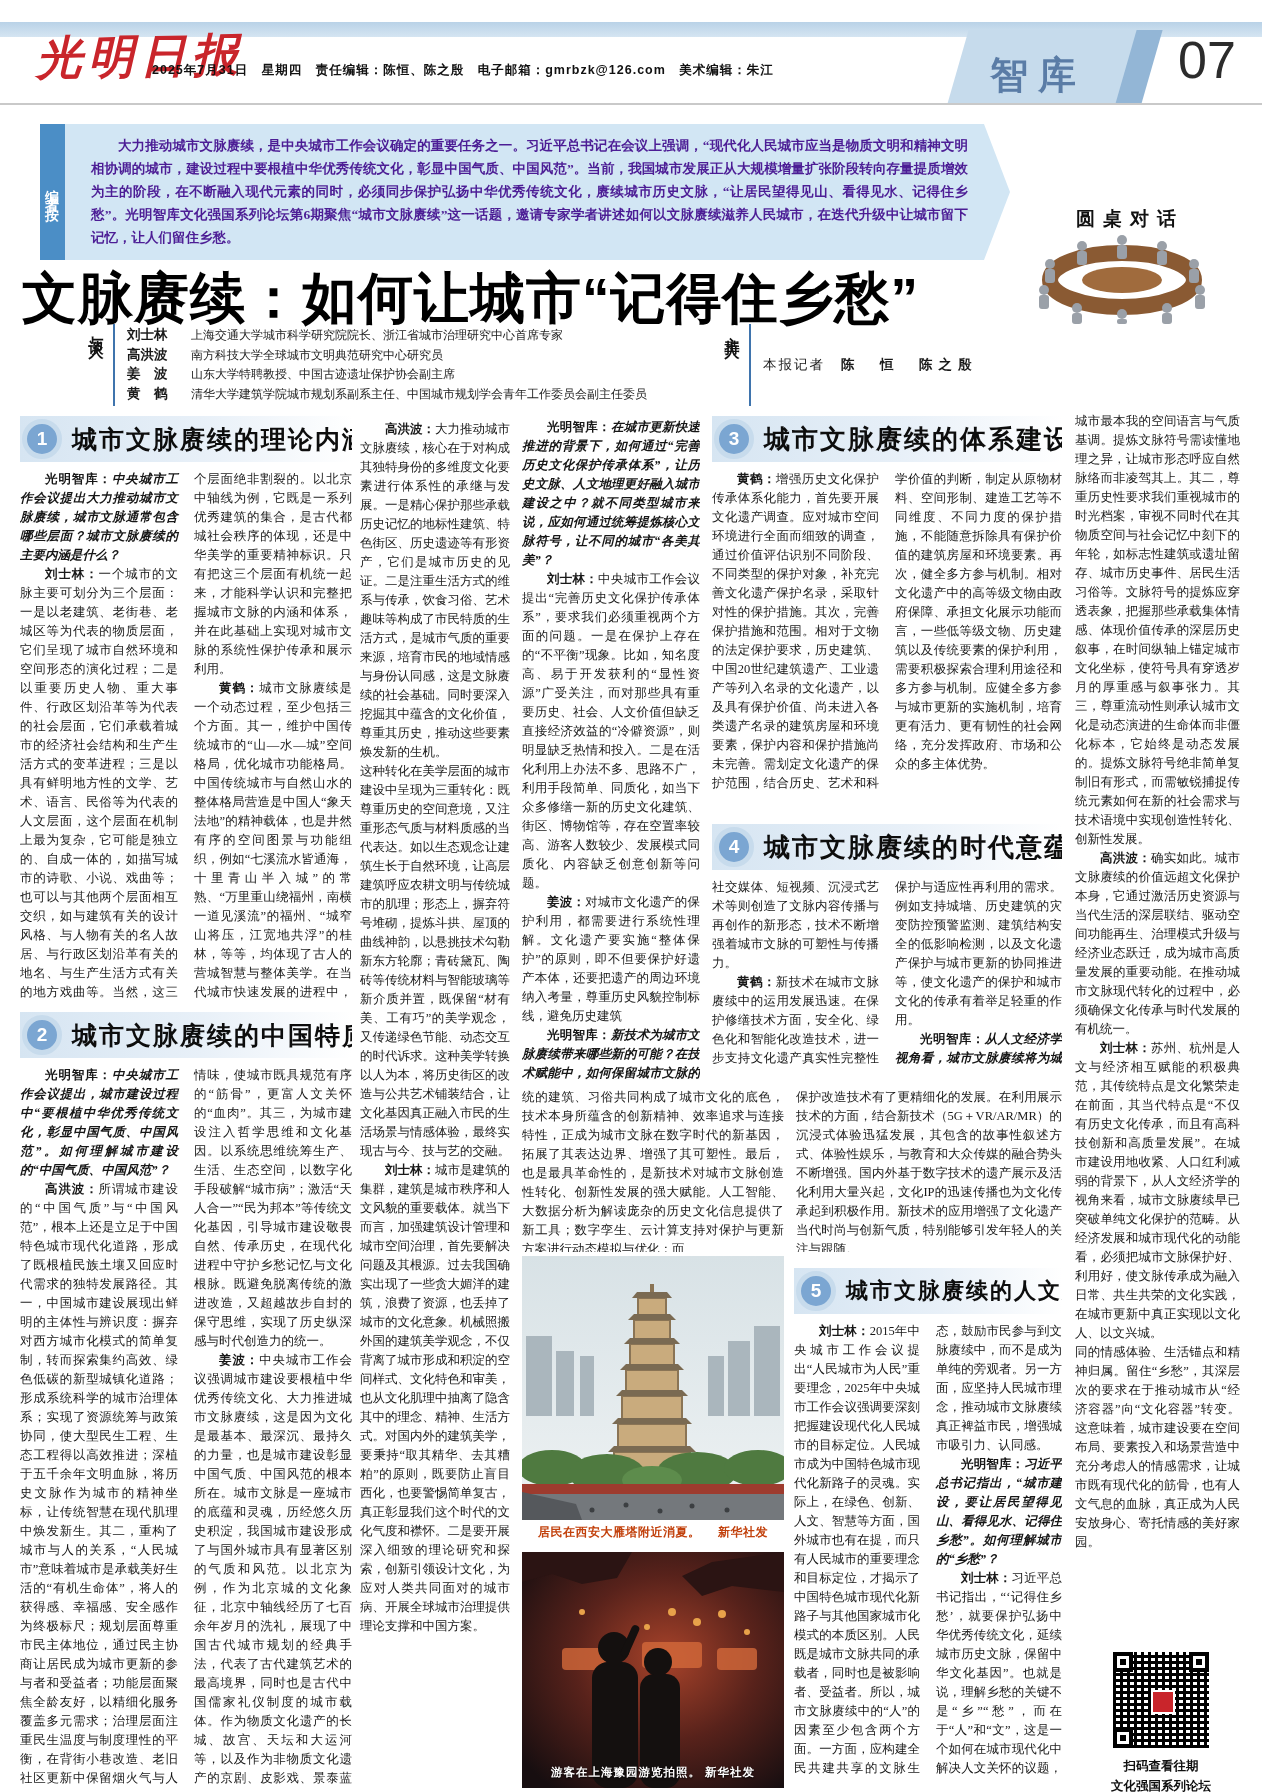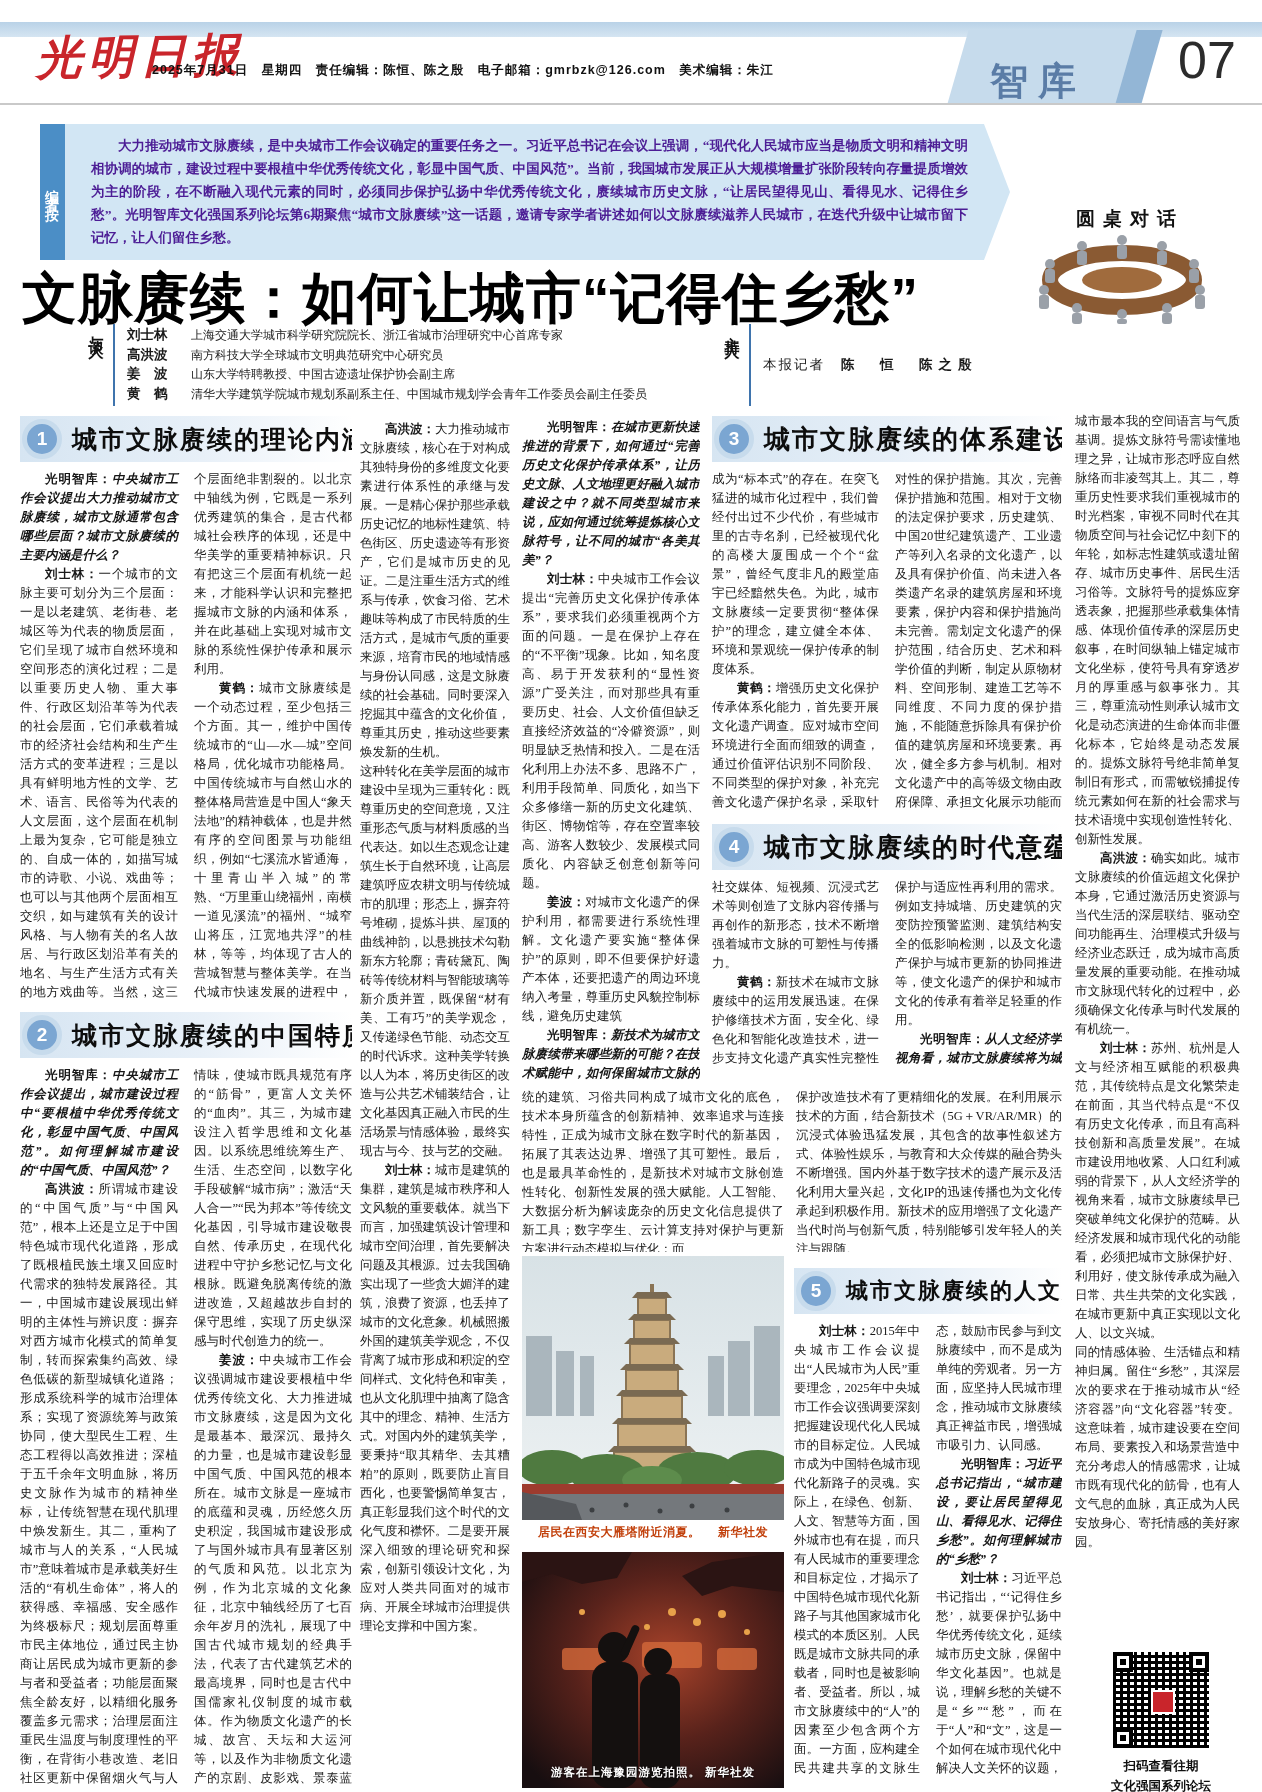--- a/index.html
+++ b/index.html
@@ -11,21 +11,21 @@
   .topstrip{position:absolute;left:0;top:22px;width:1262px;height:15px;
     background:linear-gradient(180deg,#b9d2e7,#dcuea 60%,#cfe0ef);background:linear-gradient(180deg,#b9d2e7,#d5e5f2);}
   .mast-rule{position:absolute;left:0;top:103px;width:1262px;height:2px;background:#c9c9c9;}
   .paper-logo{position:absolute;left:36px;top:26px;font-size:46px;font-weight:900;font-style:italic;
     color:#c9252b;letter-spacing:6px;font-family:"DejaVu Serif","Liberation Serif",serif;transform:rotate(-1deg);}
   .dateline{position:absolute;left:152px;top:62px;font-size:12.5px;font-weight:bold;color:#111;
     font-family:"Liberation Sans","DejaVu Sans",sans-serif;letter-spacing:1px;}
   .zk-badge-wrap{position:absolute;left:930px;top:30px;width:230px;height:74px;}
   .zk-para{position:absolute;left:28px;top:0;width:170px;height:74px;background:#c6dbec;transform:skewX(-16deg);}
   .zk-para2{position:absolute;left:196px;top:0;width:26px;height:74px;background:#93b6d6;transform:skewX(-16deg);}
-  .zk-text{position:absolute;left:60px;top:26px;font-size:38px;font-weight:900;color:#5a7ca6;
+  .zk-text{position:absolute;left:60px;top:20px;font-size:38px;font-weight:900;color:#5a7ca6;
     letter-spacing:10px;font-family:"Liberation Sans","DejaVu Sans",sans-serif;}
   .pageno{position:absolute;left:1178px;top:30px;font-size:52px;color:#2c2c2c;
     font-family:"Liberation Sans","DejaVu Sans",sans-serif;font-weight:400;}
 
   
   .ednote-tab{position:absolute;left:40px;top:124px;width:25px;height:136px;background:#4b8ec6;
     color:#fff;font-size:14px;font-weight:bold;writing-mode:vertical-rl;text-orientation:upright;
     letter-spacing:10px;display:flex;align-items:center;justify-content:center;
     font-family:"Liberation Sans","DejaVu Sans",sans-serif;}
   .ednote-box{position:absolute;left:65px;top:124px;width:945px;height:136px;background:#d2e6f4;
@@ -208,21 +208,20 @@
       <p><b class="spk">姜波：</b>对城市文化遗产的保护利用，都需要进行系统性理解。文化遗产要实施“整体保护”的原则，即不但要保护好遗产本体，还要把遗产的周边环境纳入考量，尊重历史风貌控制标线，避免历史建筑</p>
       <p class="q"><b class="spk">光明智库：</b>新技术为城市文脉赓续带来哪些新的可能？在技术赋能中，如何保留城市文脉的精神内核，守护人的价值追求、生活气息？</p>
     </div>
 
   <div class="block" style="left:712px;top:416px;width:350px;height:404px;">
     <div class="sec-head">
       <div class="badge">3</div>
       <div class="sec-title t26">城市文脉赓续的体系建设</div>
     </div>
     <div class="txt cols2" style="height:348px;">
-        <p class=" cont">成为“标本式”的存在。在突飞猛进的城市化过程中，我们曾经付出过不少代价，有些城市里的古寺名刹，已经被现代化的高楼大厦围成一个个“盆景”，曾经气度非凡的殿堂庙宇已经黯然失色。为此，城市文脉赓续一定要贯彻“整体保护”的理念，建立健全本体、环境和景观统一保护传承的制度体系。</p>
         <p><b class="spk">黄鹤：</b>增强历史文化保护传承体系化能力，首先要开展文化遗产调查。应对城市空间环境进行全面而细致的调查，通过价值评估识别不同阶段、不同类型的保护对象，补充完善文化遗产保护名录，采取针对性的保护措施。其次，完善保护措施和范围。相对于文物的法定保护要求，历史建筑、中国20世纪建筑遗产、工业遗产等列入名录的文化遗产，以及具有保护价值、尚未进入各类遗产名录的建筑房屋和环境要素，保护内容和保护措施尚未完善。需划定文化遗产的保护范围，结合历史、艺术和科学价值的判断，制定从原物材料、空间形制、建造工艺等不同维度、不同力度的保护措施，不能随意拆除具有保护价值的建筑房屋和环境要素。再次，健全多方参与机制。相对文化遗产中的高等级文物由政府保障、承担文化展示功能而言，一些低等级文物、历史建筑以及传统要素的保护利用，需要积极探索合理利用途径和多方参与机制。应健全多方参与城市更新的实施机制，培育更有活力、更有韧性的社会网络，充分发挥政府、市场和公众的多主体优势。</p>
       </div>
   </div>
 
   <div class="block" style="left:712px;top:824px;width:350px;height:258px;">
     <div class="sec-head">
       <div class="badge">4</div>
       <div class="sec-title t26">城市文脉赓续的时代意蕴</div>
     </div>
     <div class="txt cols2" style="height:202px;">

